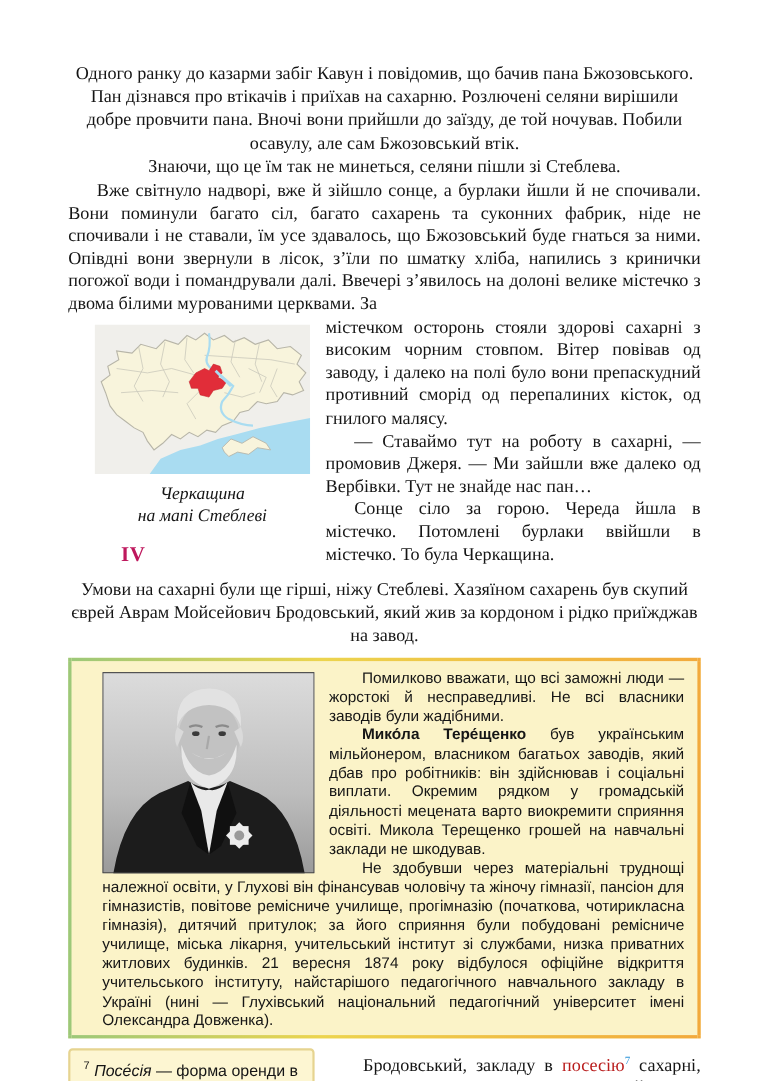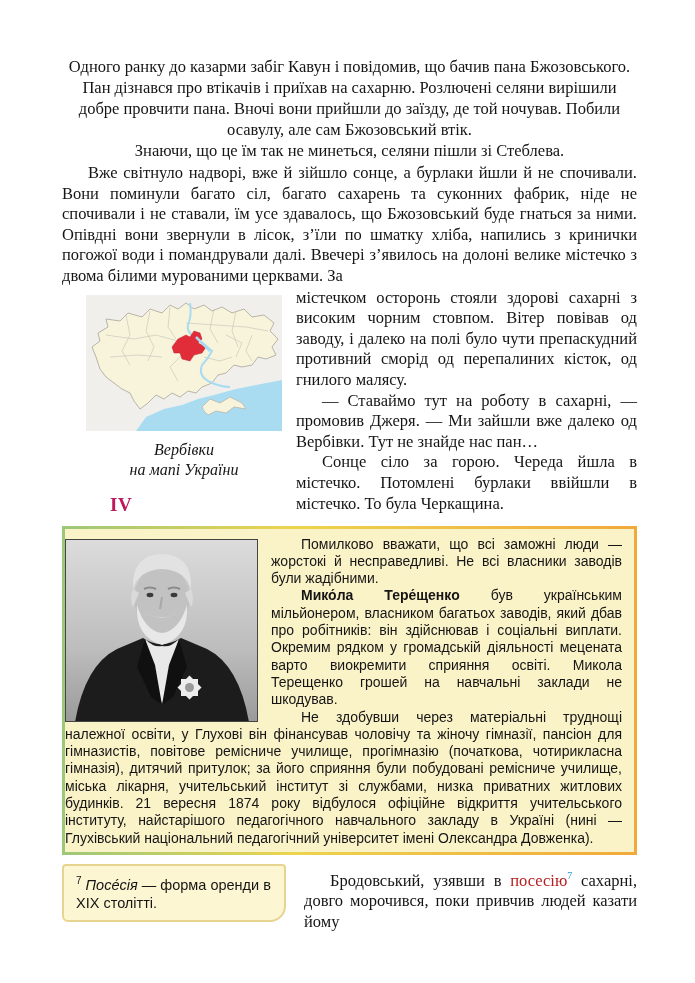--- a/index.html
+++ b/index.html
@@ -25,21 +25,21 @@
     line-height:20px;margin-top:9px;}
   .section-label{color:#be185d;font-weight:bold;font-size:19px;
     margin:14px 0 0 24px;letter-spacing:0.5px;}
   .clear{clear:both;}
   
   .summary.mid{margin-top:9px;}
   
   .info-box{
     margin-top:10px;background:#fbf3c8;
     border:3px solid;border-image:linear-gradient(90deg,#9cc879,#ecd44e 40%,#f2a93c) 1;
-    padding:7px 12px 5px 0;
+    padding:7px 12px 5px 28px;
     font-family:"Liberation Sans",sans-serif;
     font-size:14px;line-height:17.3px;text-align:justify;
   }
   .portrait{float:left;width:193px;height:183px;margin:3px 13px 2px 0;}
   .box-para{margin:0;text-indent:30px;}
   .box-para b{font-weight:bold;}
   
   .bottom-row{display:flex;align-items:flex-start;margin-top:9px;}
   .footnote-box{
     flex:none;width:224px;box-sizing:border-box;
@@ -92,31 +92,34 @@
         </g>
 
         <path d="M104,8 Q106,20 102,30 Q100,38 112,44 L126,56 Q122,64 116,70 Q112,80 122,86 Q134,92 144,92" stroke="#a9dcf1" stroke-width="2" fill="none"></path>
 
         <path d="M86,52 L92,44 100,40 104,42 108,36 114,38 116,44 112,48 120,52 116,58 108,60 104,66 96,64 94,58 88,58 Z" fill="#e12d39" stroke="#c21f2b" stroke-width="0.5"></path>
         <path d="M110,42 L124,56" stroke="#a9dcf1" stroke-width="2.5"></path>
 
         <path d="M116,112 L124,104 134,108 144,102 156,108 160,114 148,112 140,118 130,116 122,120 118,116 Z" fill="#f8f4dc" stroke="#b7b5a8" stroke-width="0.8"></path>
       </svg>
       <figcaption>
-        <span>Вербівки</span><br>
-        <span>на мапі України</span>
+        <span>Черкащина</span><br>
+        <span>на мапі Стеблеві</span>
       </figcaption>
       <div class="section-label">IV</div>
     </figure>
-    <p class="body-para">містечком осторонь стояли здорові сахарні з високим чорним стовпом. Вітер повівав од заводу, і далеко на полі було чути препаскудний противний сморід од перепалиних кісток, од гнилого малясу.</p>
+    <p class="body-para">містечком осторонь стояли здорові сахарні з високим чорним стовпом. Вітер повівав од заводу, і далеко на полі було вони препаскудний противний сморід од перепалиних кісток, од гнилого малясу.</p>
     <p class="body-para indent">— Ставаймо тут на роботу в сахарні, — промовив Джеря. — Ми зайшли вже далеко од Вербівки. Тут не знайде нас пан…</p>
     <p class="body-para indent">Сонце сіло за горою. Череда йшла в містечко. Потомлені бурлаки ввійшли в містечко. То була Черкащина.</p>
     <div class="clear"></div>
   </div>
 
+  <div class="summary mid">
+    <p>Умови на сахарні були ще гірші, ніжу Стеблеві. Хазяїном сахарень був скупий єврей Аврам Мойсейович Бродовський, який жив за кордоном і рідко приїжджав на завод.</p>
+  </div>
 
   <div class="info-box">
     <svg class="portrait" viewBox="0 0 193 183" xmlns="http://www.w3.org/2000/svg">
       <defs>
         <linearGradient id="pbg" x1="0" y1="0" x2="0" y2="1">
           <stop offset="0" stop-color="#dcdcdc"></stop>
           <stop offset="0.6" stop-color="#bdbdbd"></stop>
           <stop offset="1" stop-color="#9a9a9a"></stop>
         </linearGradient>
       </defs>
@@ -155,17 +158,17 @@
     <p class="box-para"><span>Не здобувши через матеріальні труднощі належної освіти, у Глухові він фінансував чоловічу та жіночу гімназії, пансіон для гімназистів, повітове ремісниче училище, прогімназію (початкова, чотирикласна гімназія), дитячий притулок; за його сприяння були побудовані ремісниче училище, міська лікарня, учительський інститут зі службами, низка приватних житлових будинків. 21 вересня 1874 року відбулося офіційне відкриття учительського інституту, найстарішого педагогічного навчального закладу в Україні (нині — Глухівський національний педагогічний університет імені Олександра Довженка).</span></p>
     <div class="clear"></div>
   </div>
 
   <div class="bottom-row">
     <div class="footnote-box">
       <sup>7</sup>
       <i>Посе́сія</i><span> — форма оренди в XIX столітті.</span>
     </div>
     <p class="closing body-para indent">
-      <span>Бродовський, узявши в </span><a class="link">посесію</a><sup class="link-sup">7</sup><span> сахарні, довго морочився, поки привчив людей казати йому</span>
+      <span>Бродовський, закладу в </span><a class="link">посесію</a><sup class="link-sup">7</sup><span> сахарні, довго морочився, поки привчив людей казати йому</span>
     </p>
   </div>
 
 </div>
 
 </body></html>

